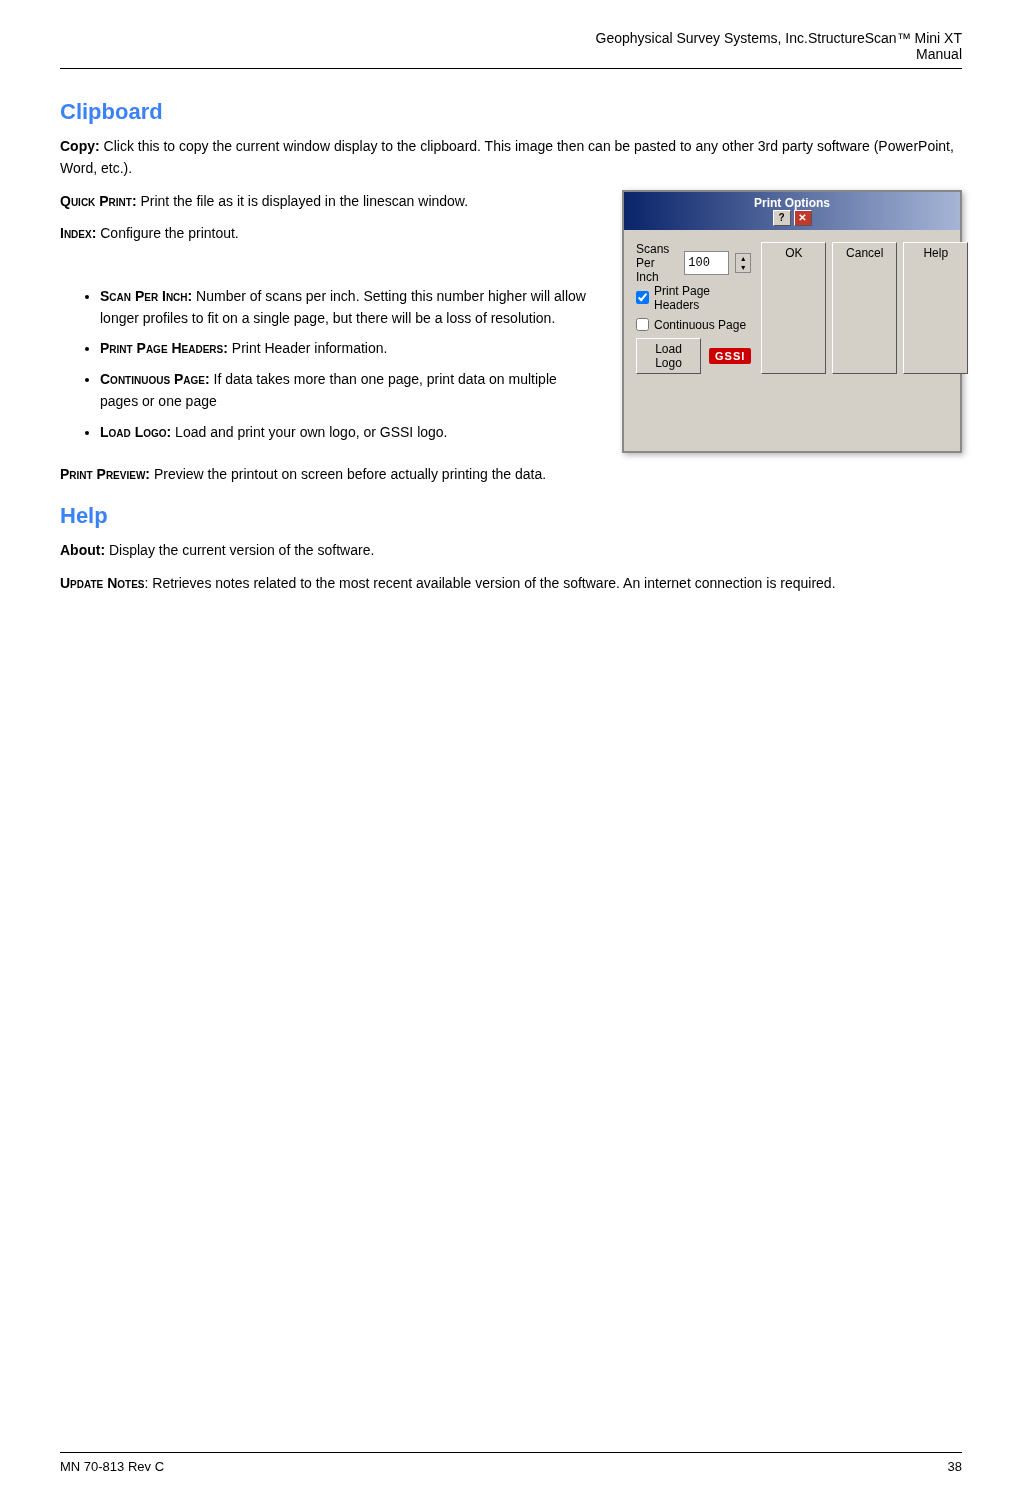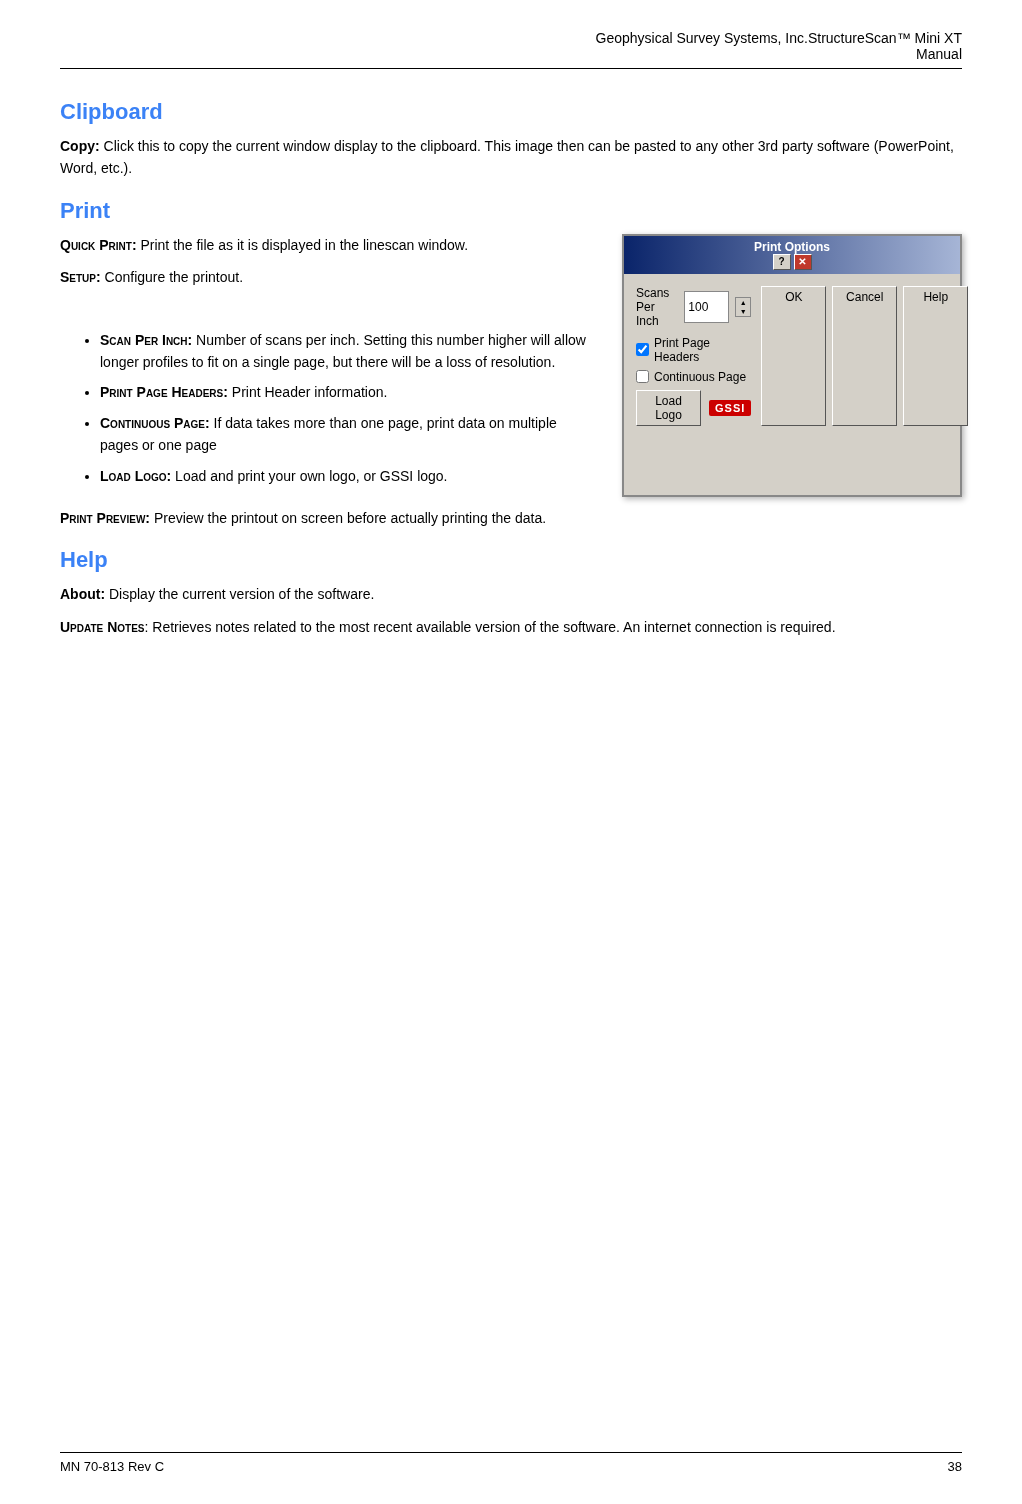--- a/index.html
+++ b/index.html
@@ -112,33 +112,34 @@
       padding: 3px 10px;
       font-size: 12px;
       cursor: pointer;
       text-align: center;
       min-width: 65px;
     }
     .dialog-row {
       display: flex;
       align-items: center;
       gap: 6px;
-      margin-bottom: 8px;
+      margin-bottom: 0;
     }
     .dialog-label {
       font-size: 12px;
     }
     .dialog-input {
       width: 45px;
-      height: 32px;
+      height: 24px;
       border: 1px solid #888;
       background: white;
       font-size: 12px;
       padding: 1px 3px;
       text-align: left;
+      font-family: Liberation Mono, monospace;
     }
     .spinner {
       display: flex;
       flex-direction: column;
       border: 1px solid #888;
       background: #d4d0c8;
     }
     .spinner-btn {
       width: 14px;
       height: 9px;
@@ -218,31 +219,30 @@
 </div>
 
 <div>
   <div class="section-heading">Clipboard</div>
   <div class="para">
     <span class="bold-label">Copy:</span><span> Click this to copy the current window display to the clipboard. This image then can be pasted to any other 3rd party software (PowerPoint, Word, etc.).</span>
   </div>
 </div>
 
 <div>
-  <div class="section-heading">Print</div>
 
   <div class="print-section">
     <div class="print-text">
 
       <div class="para">
         <span class="small-caps-label">Quick Print:</span><span> Print the file as it is displayed in the linescan window.</span>
       </div>
 
       <div class="para">
-        <span class="small-caps-label">Setup:</span><span> Configure the printout.</span>
+        <span class="small-caps-label">Index:</span><span> Configure the printout.</span>
       </div>
 
       <ul class="doc-list">
         <li>
           <span class="small-caps-label">Scan Per Inch:</span><span> Number of scans per inch. Setting this number higher will allow longer profiles to fit on a single page, but there will be a loss of resolution.</span>
         </li>
         <li>
           <span class="small-caps-label">Print Page Headers:</span><span> Print Header information.</span>
         </li>
         <li>

